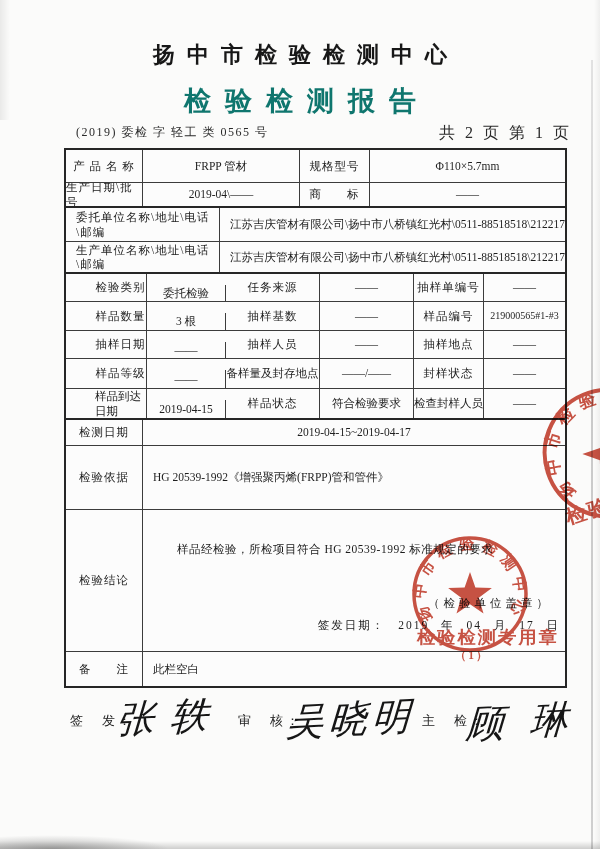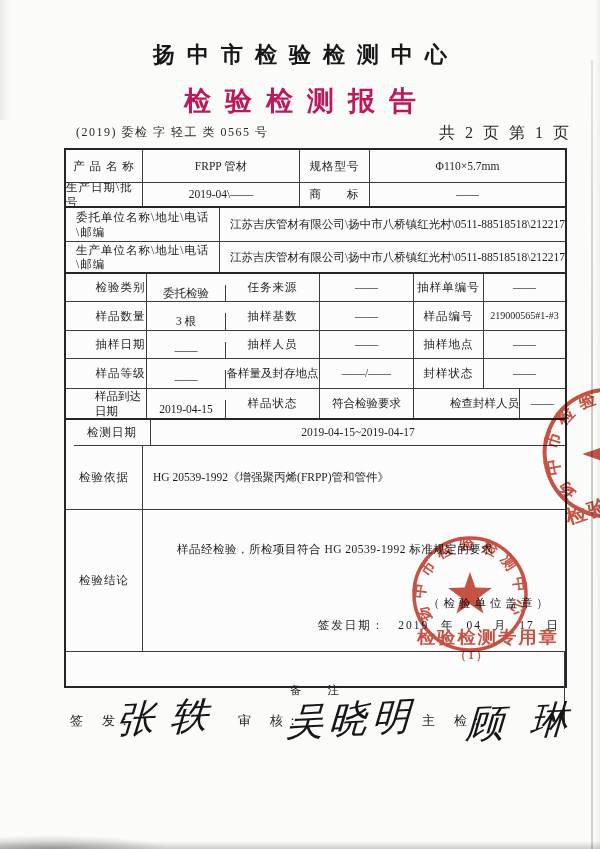--- a/index.html
+++ b/index.html
@@ -18,44 +18,44 @@
   .edge-bottom { position:absolute; left:0; right:0; bottom:0; height:8px;
     background:linear-gradient(to bottom,rgba(0,0,0,0),rgba(0,0,0,.18)); }
   .edge-bottom-left { position:absolute; left:0; bottom:0; width:170px; height:14px;
     background:radial-gradient(ellipse at 30% 100%,rgba(40,40,40,.35),rgba(0,0,0,0) 70%); }
   .edge-top-left { position:absolute; left:0; top:0; width:10px; height:120px;
     background:linear-gradient(to right,rgba(0,0,0,.07),rgba(0,0,0,0)); }
 
   .org-title { position:absolute; top:40px; left:0; width:100%; text-align:center;
     font-size:22px; font-weight:bold; letter-spacing:12px; text-indent:12px; color:#171717; }
   .report-title { position:absolute; top:83px; left:0; width:100%; text-align:center;
-    font-size:27px; font-weight:bold; letter-spacing:14px; text-indent:14px; color:#be185d; }
+    font-size:27px; font-weight:bold; letter-spacing:14px; text-indent:14px; color:#0f766e; }
   .doc-meta-number { position:absolute; top:124px; left:76px; font-size:12px; letter-spacing:1.5px; color:#2a2a2a; }
   .doc-meta-pages  { position:absolute; top:123px; right:28px; font-size:16px; letter-spacing:3px; color:#2a2a2a; }
 
   .doc-table { position:absolute; left:64px; top:148px; width:503px;
     border:2px solid #262626; background:rgba(255,255,255,.4); }
   .t-row { display:flex; border-bottom:1px solid #3c3c3c; }
   .t-row.heavy { border-bottom:2px solid #262626; }
-  .t-row:last-child { border-bottom:none;flex-direction:column; }
+  .t-row:last-child { border-bottom:none; }
   .cell { border-right:1px solid #3c3c3c; display:flex; align-items:center;
     justify-content:center; font-size:11.5px; line-height:1.25; overflow:hidden; }
   .cell:last-child { border-right:none; }
   .cell.lab { letter-spacing:1px; color:#222; }
   .cell.left { justify-content:flex-start; padding-left:10px; }
   .cell.val { color:#1f1f1f; }
   
   .cA1{flex:0 0 77px;} .cA2{flex:0 0 157px;} .cA3{flex:0 0 70px;} .cA4{flex:1;}
   .cB1{flex:0 0 154px; letter-spacing:.5px;} .cB2{flex:1;}
   .cC1{flex:0 0 81px;padding-left:29px;} .cC2{flex:0 0 79px;margin-top:11px;} .cC3{flex:0 0 94px;} .cC4{flex:0 0 94px;} .cC5{flex:0 0 70px;} .cC6{flex:1;}
   .cD1{flex:0 0 77px;} .cD2{flex:1;}
   
   .h33{height:33px;} .h25{height:25px;} .h34{height:34px;} .h32{height:32px;}
   .h28{height:28px;} .h29{height:29px;} .h30{height:30px;} .h31{height:31px;}
-  .h26{height:26px;margin-left:8px;} .h64{height:64px;} .h142{height:142px;}
+  .h26{height:26px;} .h64{height:64px;} .h142{height:142px;}
 
   .conclusion-cell { position:relative; }
   .conclusion-text { position:absolute; left:13px; top:32px; font-size:11.5px; letter-spacing:.5px;margin-left:21px; }
   .stamp-note { position:absolute; right:13px; top:86px; font-size:11.5px; letter-spacing:4px; }
   .issue-line { position:absolute; right:5px; top:108px; font-size:11.5px; letter-spacing:2px;font-family:Liberation Serif, serif; }
   .issue-line .issue-value { margin-left:8px; word-spacing:7px; }
 
   .sig-label { position:absolute; font-size:13px; letter-spacing:3px; color:#222; }
   .sig-name { position:absolute; font-size:38px; font-style:italic; color:#161616;
     transform:rotate(-3deg) skewX(-6deg); white-space:nowrap; }
@@ -144,21 +144,21 @@
       <div class="cell val cC4">——/——</div>
       <div class="cell lab cC5">封样状态</div>
       <div class="cell val cC6">——</div>
     </div>
 
     <div class="t-row h31 heavy">
       <div class="cell lab cC1" style="letter-spacing:0;">样品到达日期</div>
       <div class="cell val cC2">2019-04-15</div>
       <div class="cell lab cC3">样品状态</div>
       <div class="cell val cC4">符合检验要求</div>
-      <div class="cell lab cC5" style="letter-spacing:0;margin-left:36px;">检查封样人员</div>
+      <div class="cell lab cC5" style="letter-spacing:0;">检查封样人员</div>
       <div class="cell val cC6">——</div>
     </div>
 
     <div class="t-row h26">
       <div class="cell lab cD1">检测日期</div>
       <div class="cell val cD2">2019-04-15~2019-04-17</div>
     </div>
 
     <div class="t-row h64">
       <div class="cell lab cD1">检验依据</div>

